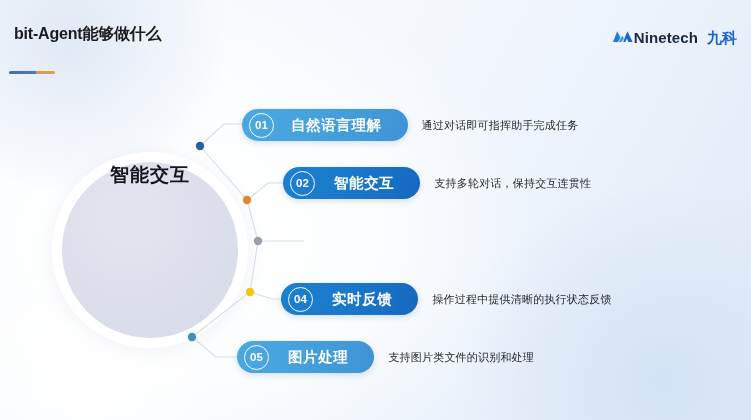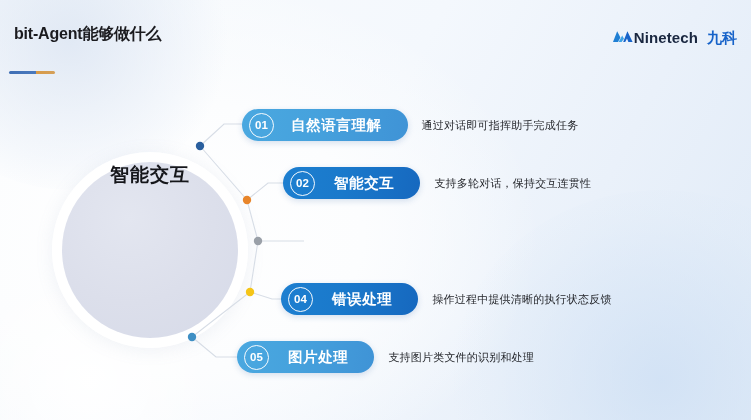--- a/index.html
+++ b/index.html
@@ -254,21 +254,21 @@
     </div>
     <span class="row-desc">支持多轮对话，保持交互连贯性</span>
   </div>
 
   <div class="row" id="row-2">
   </div>
 
   <div class="row" id="row-3">
     <div class="pill dark">
       <span class="num-badge">04</span>
-      <span class="pill-label">错误处理</span>
+      <span class="pill-label">实时反馈</span>
     </div>
     <span class="row-desc">操作过程中提供清晰的执行状态反馈</span>
   </div>
 
   <div class="row" id="row-4">
     <div class="pill light">
       <span class="num-badge">05</span>
       <span class="pill-label">图片处理</span>
     </div>
     <span class="row-desc">支持图片类文件的识别和处理</span>

